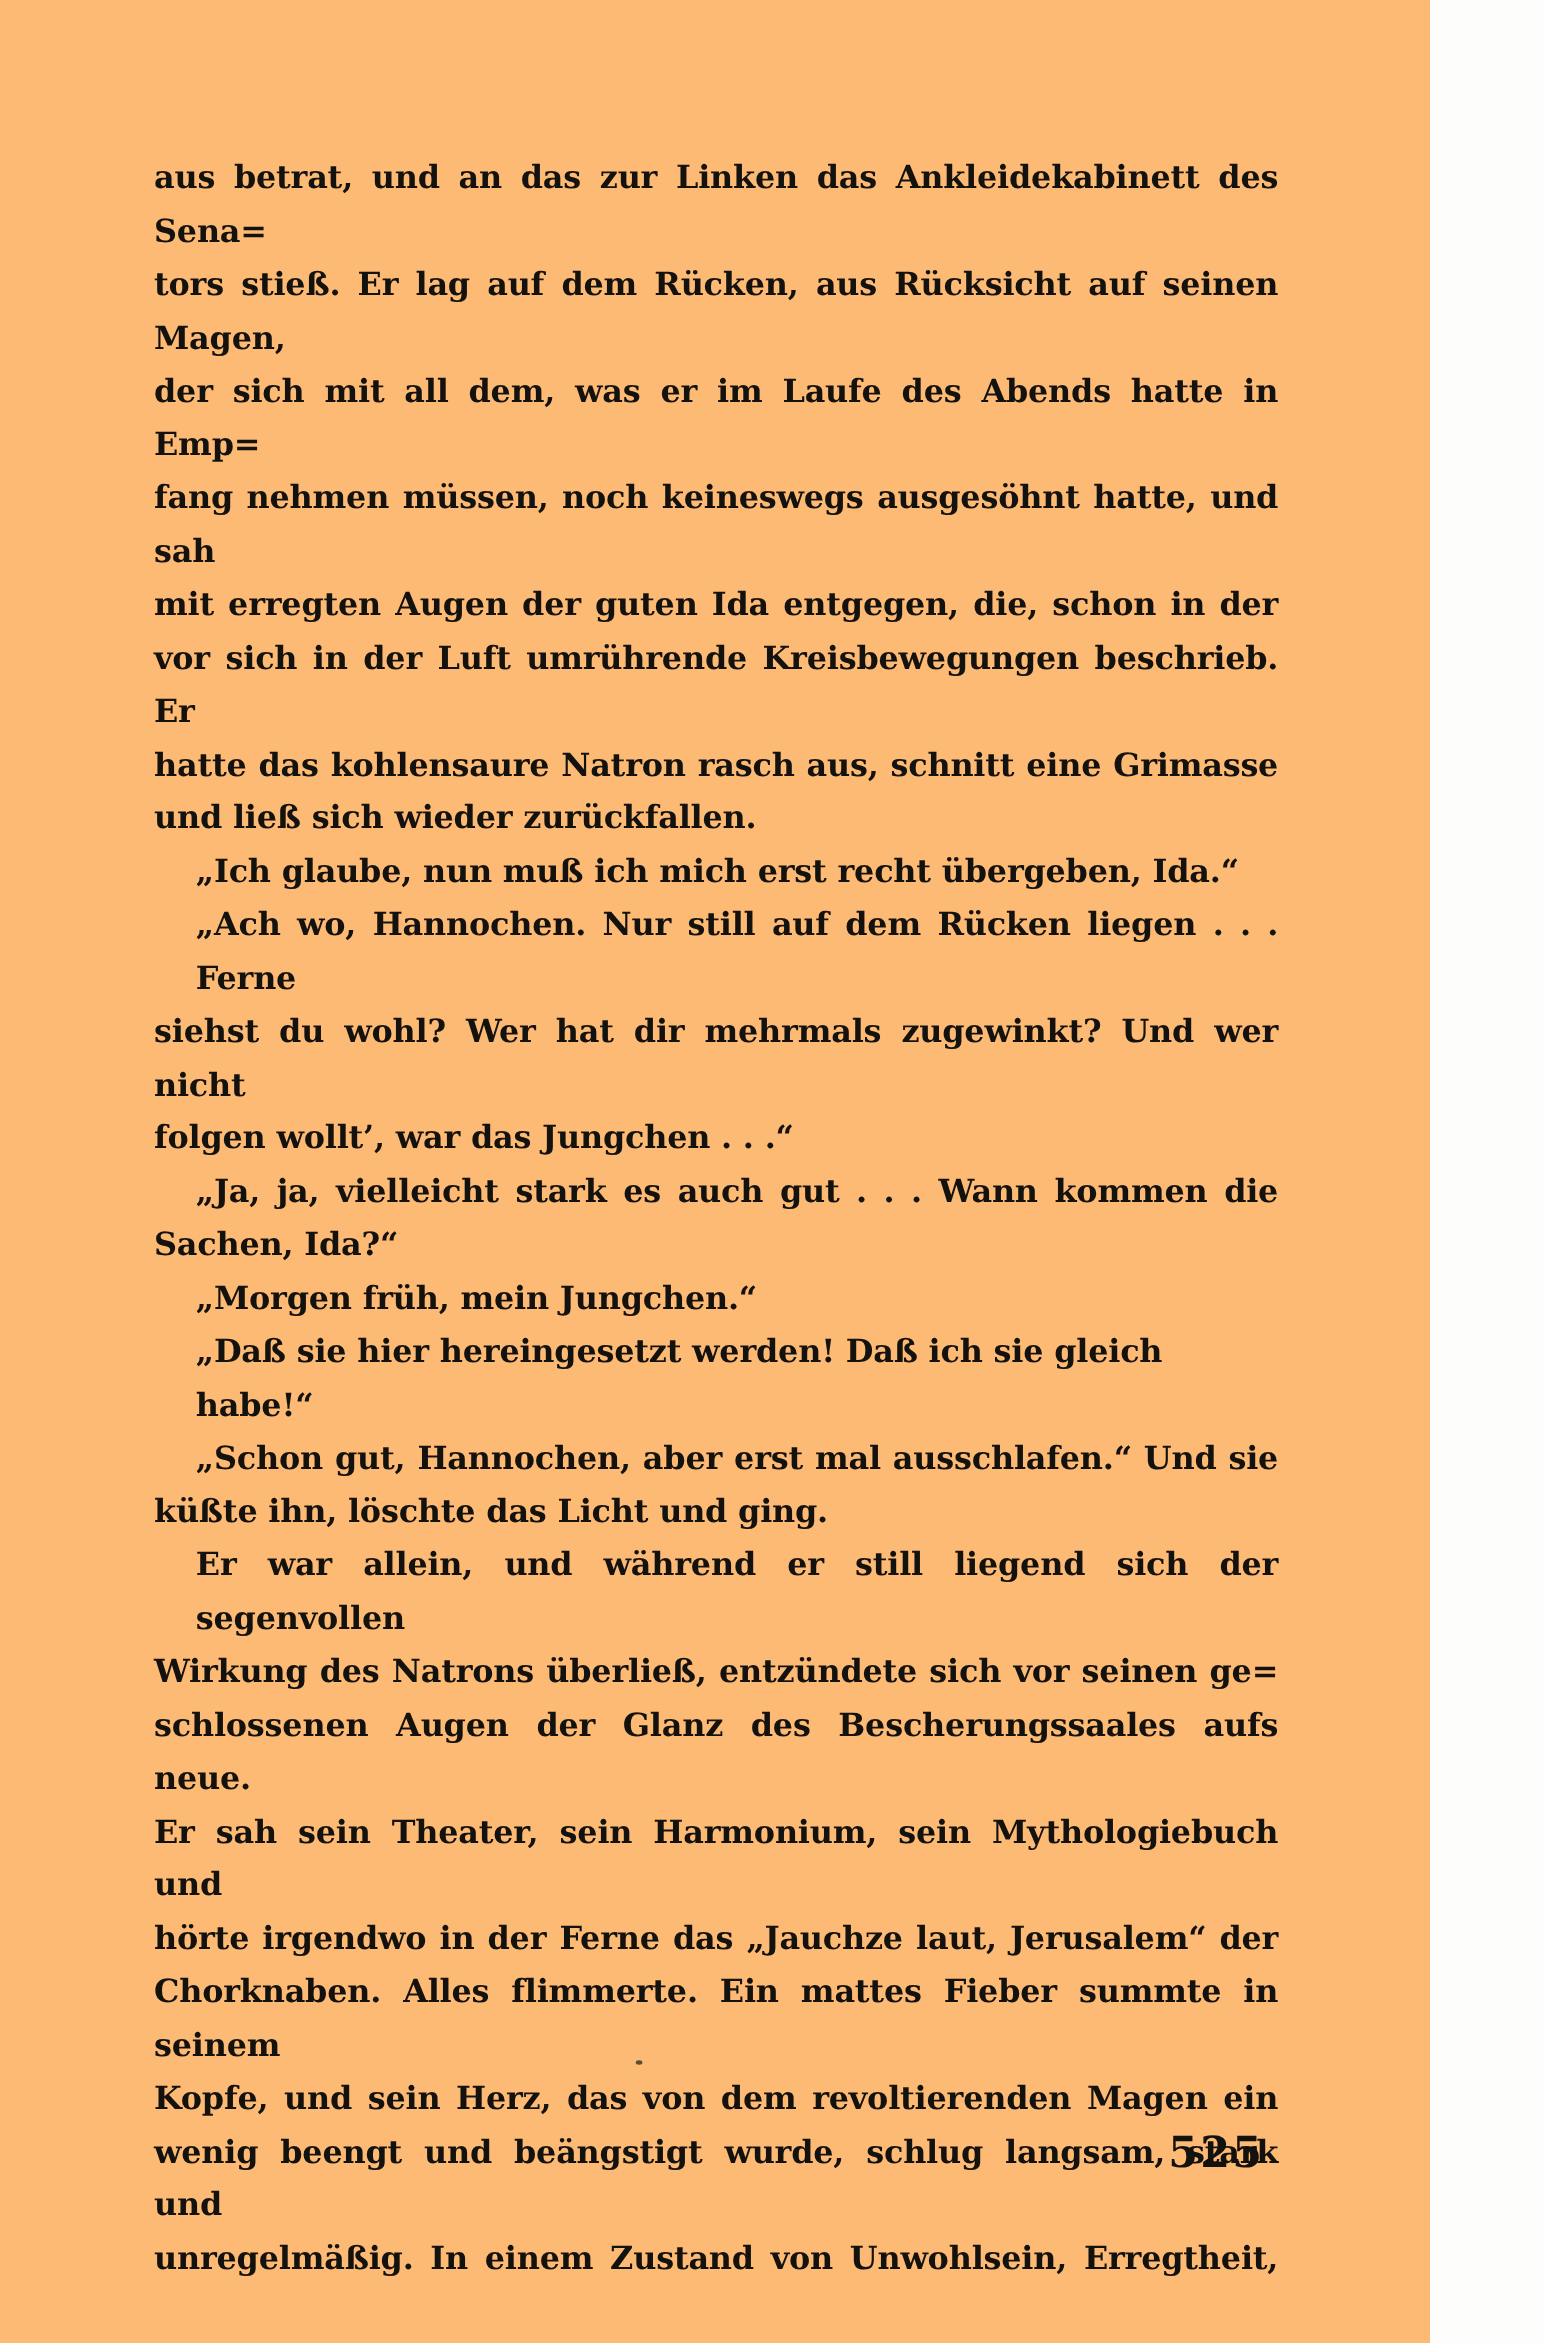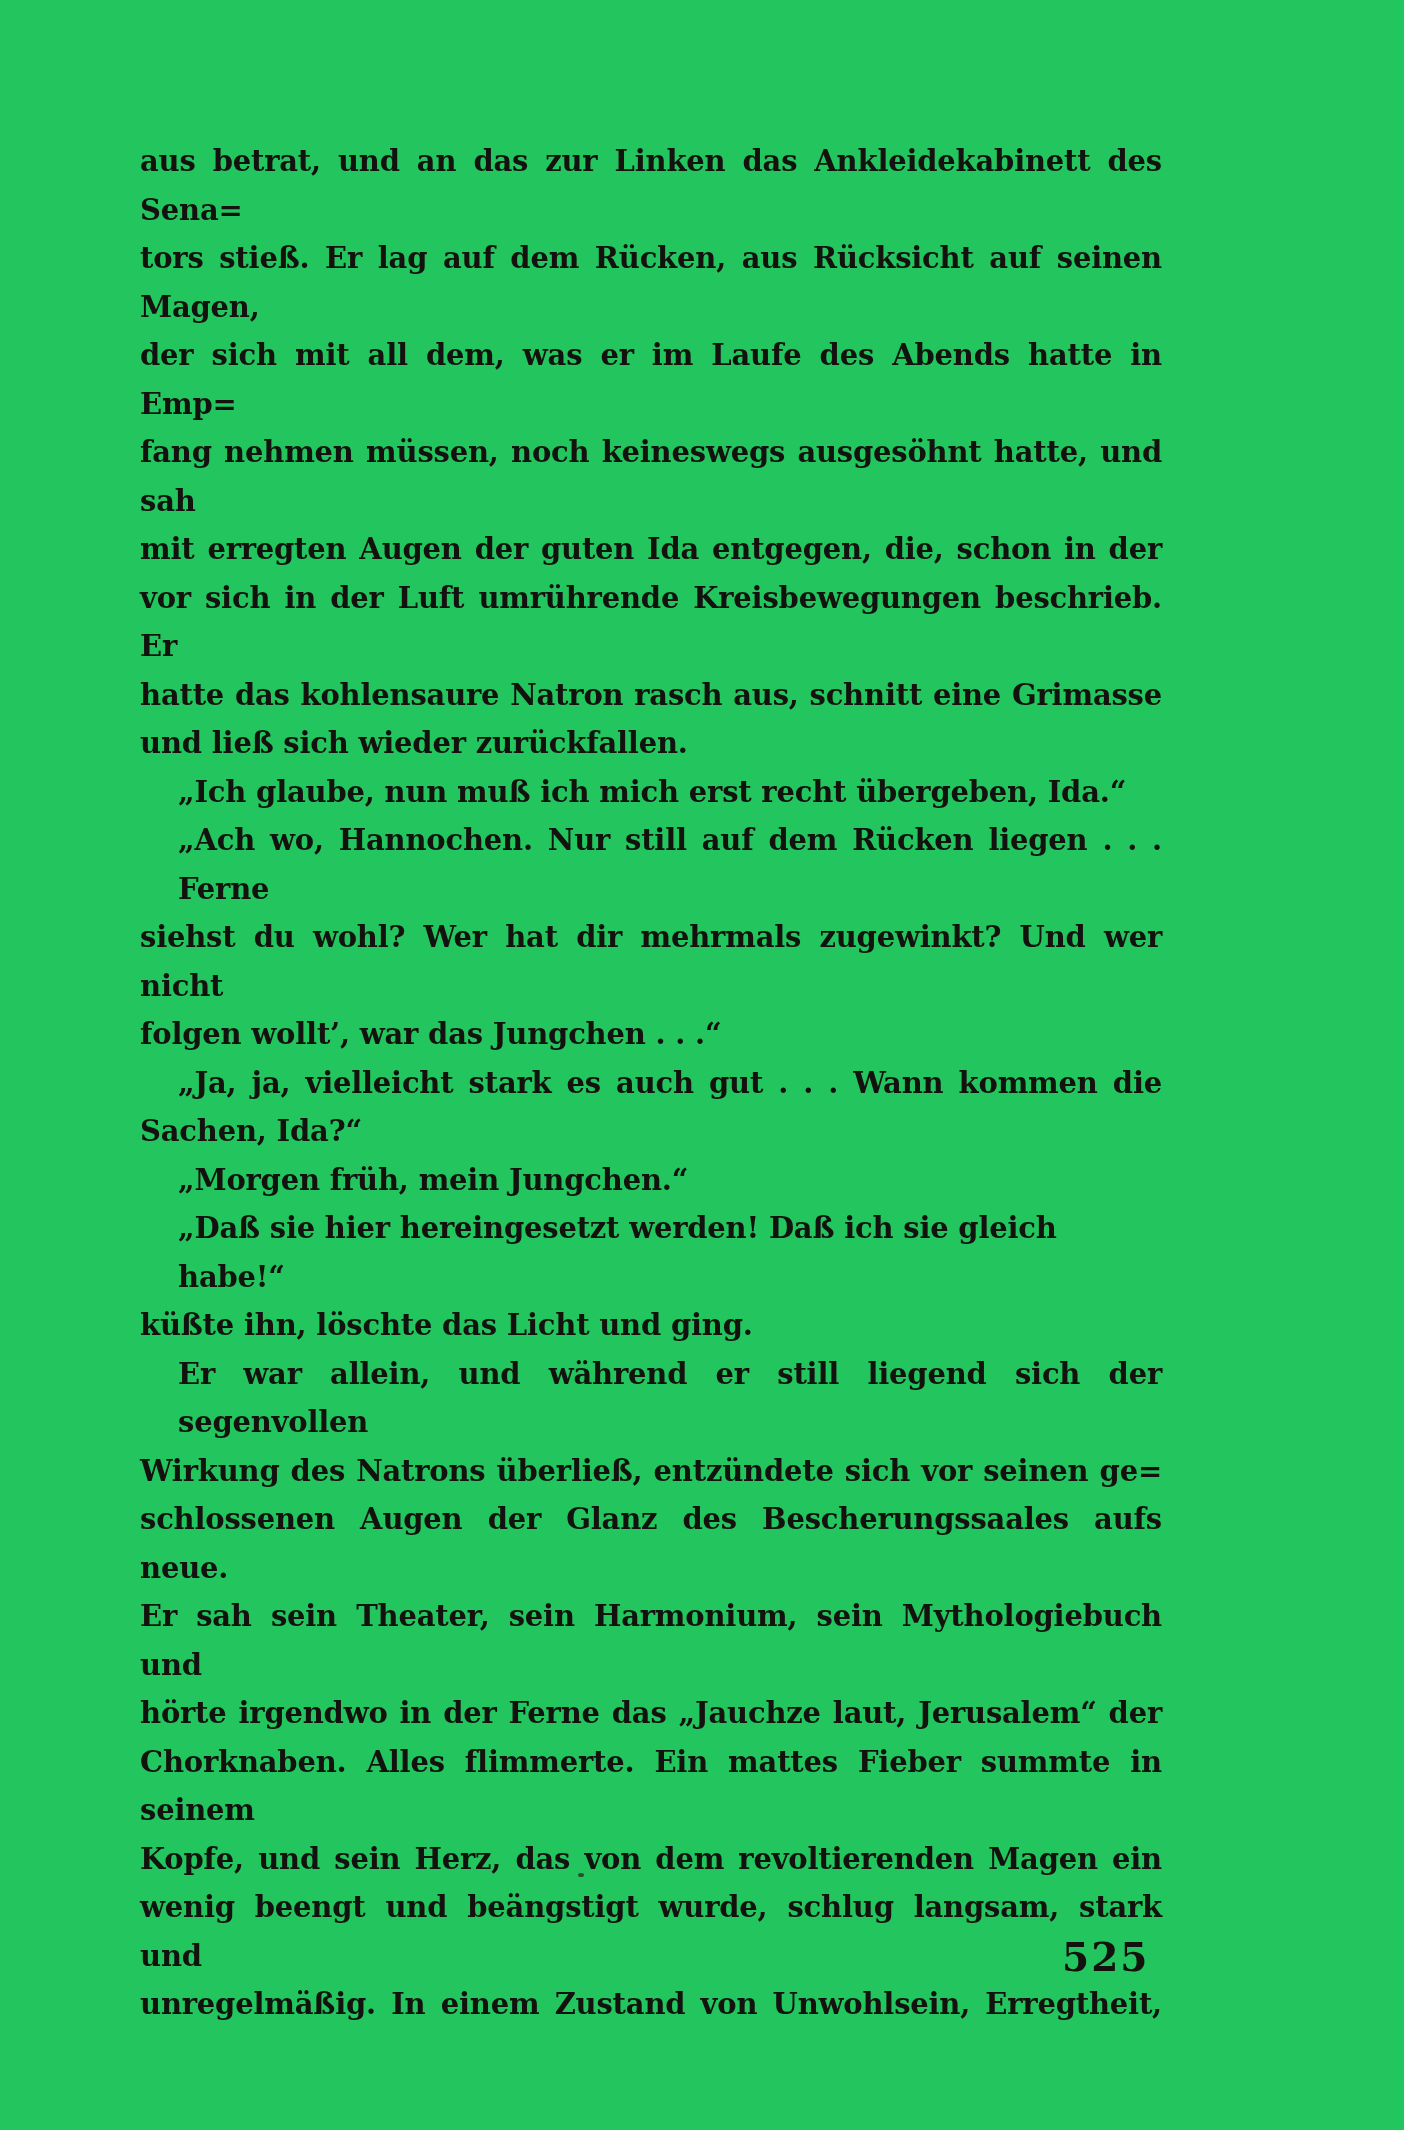--- a/index.html
+++ b/index.html
@@ -5,23 +5,23 @@
   html, body {
     margin: 0;
     padding: 0;
     width: 1404px;
     height: 2130px;
     background: #fdfdfb;
     font-family: "DejaVu Serif", serif;
   }
   .page {
     position: relative;
-    width: 1404px;
+    width: 1300px;
     height: 2130px;
-    background: #22c55e;
+    background: #fdba74;
     overflow: hidden;
   }
   .text-block {
     position: absolute;
     left: 140px;
     top: 137px;
     width: 1022px;
     color: #14120f;
     font-weight: bold;
     font-size: 29px;
@@ -74,20 +74,21 @@
       <div class="line j">hatte das kohlensaure Natron rasch aus, schnitt eine Grimasse</div>
       <div class="line">und ließ sich wieder zurückfallen.</div>
       <div class="line indent">„Ich glaube, nun muß ich mich erst recht übergeben, Ida.“</div>
       <div class="line indent j">„Ach wo, Hannochen. Nur still auf dem Rücken liegen . . . Ferne</div>
       <div class="line j">siehst du wohl? Wer hat dir mehrmals zugewinkt? Und wer nicht</div>
       <div class="line">folgen wollt’, war das Jungchen . . .“</div>
       <div class="line indent j">„Ja, ja, vielleicht stark es auch gut . . . Wann kommen die</div>
       <div class="line">Sachen, Ida?“</div>
       <div class="line indent">„Morgen früh, mein Jungchen.“</div>
       <div class="line indent">„Daß sie hier hereingesetzt werden! Daß ich sie gleich habe!“</div>
+      <div class="line indent j">„Schon gut, Hannochen, aber erst mal ausschlafen.“ Und sie</div>
       <div class="line">küßte ihn, löschte das Licht und ging.</div>
       <div class="line indent j">Er war allein, und während er still liegend sich der segenvollen</div>
       <div class="line j">Wirkung des Natrons überließ, entzündete sich vor seinen ge=</div>
       <div class="line j">schlossenen Augen der Glanz des Bescherungssaales aufs neue.</div>
       <div class="line j">Er sah sein Theater, sein Harmonium, sein Mythologiebuch und</div>
       <div class="line j">hörte irgendwo in der Ferne das „Jauchze laut, Jerusalem“ der</div>
       <div class="line j">Chorknaben. Alles flimmerte. Ein mattes Fieber summte in seinem</div>
       <div class="line j">Kopfe, und sein Herz, das von dem revoltierenden Magen ein</div>
       <div class="line j">wenig beengt und beängstigt wurde, schlug langsam, stark und</div>
       <div class="line j">unregelmäßig. In einem Zustand von Unwohlsein, Erregtheit,</div>

